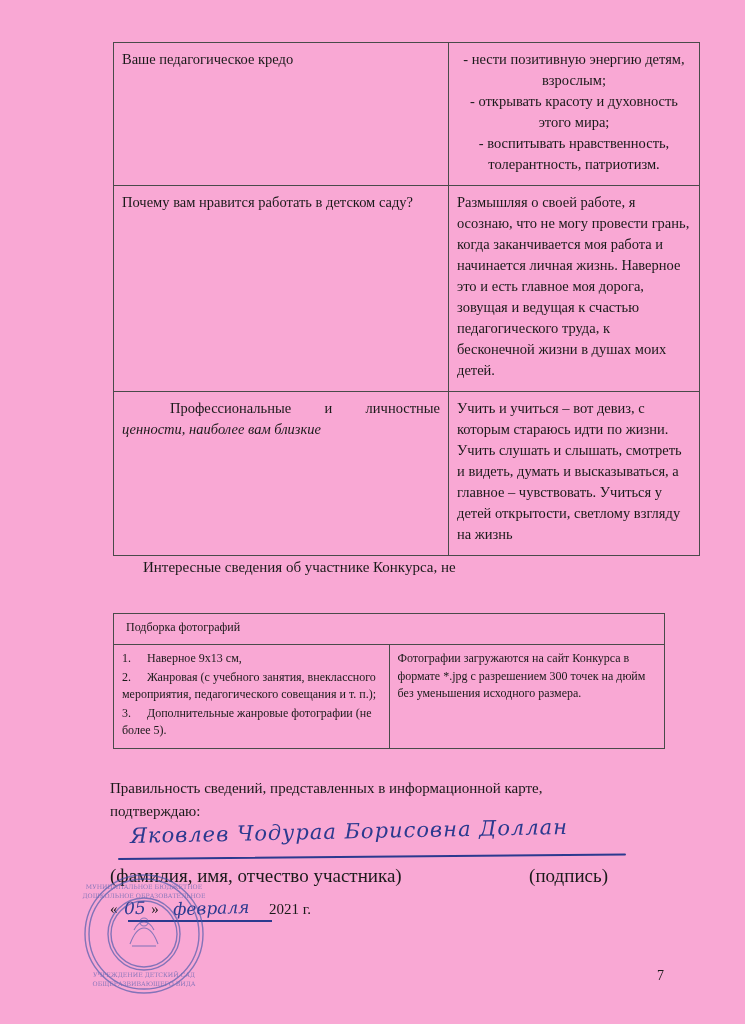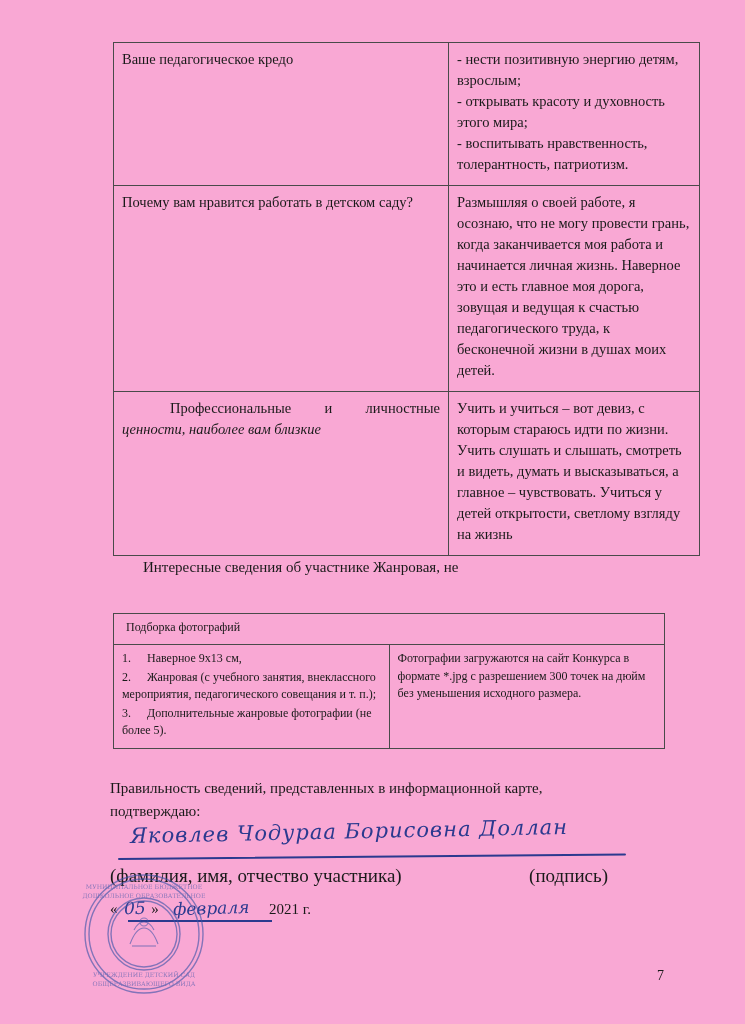--- a/index.html
+++ b/index.html
@@ -184,40 +184,40 @@
 </style>
 </head>
 <body>
 
 <div class="page">
 
   <table class="main-table">
     <tbody>
       <tr>
         <td class="col-q">Ваше педагогическое кредо</td>
-        <td class="col-a" style="white-space: pre-line;">- нести позитивную энергию детям, взрослым;
+        <td class="col-a" style="white-space: pre-line; text-align: center;">- нести позитивную энергию детям, взрослым;
 - открывать красоту и духовность этого мира;
 - воспитывать нравственность, толерантность, патриотизм.</td>
       </tr>
       <tr>
         <td class="col-q">Почему вам нравится работать в детском саду?</td>
         <td class="col-a">Размышляя о своей работе, я осознаю, что не могу провести грань, когда заканчивается моя работа и начинается личная жизнь. Наверное это и есть главное моя дорога, зовущая и ведущая к счастью педагогического труда, к бесконечной жизни в душах моих детей.</td>
       </tr>
       <tr>
         <td class="col-q">
           <span class="just" style="display:block;margin-left:48px;">Профессиональные        и        личностные</span>
           <span style="display:block;font-style:italic;">ценности, наиболее вам близкие</span>
         </td>
         <td class="col-a">Учить и учиться – вот девиз, с которым стараюсь идти по жизни. Учить слушать и слышать, смотреть и видеть, думать и высказываться, а главное – чувствовать. Учиться у детей открытости, светлому взгляду на жизнь</td>
       </tr>
     </tbody>
   </table>
 
   <div class="note">
-    <span class="l1">Интересные сведения об участнике Жанровая, не</span>
+    <span class="l1">Интересные сведения об участнике Конкурса, не</span>
   </div>
 
   <table class="photo-table">
     <tbody>
       <tr>
         <td class="head" colspan="2">Подборка фотографий</td>
       </tr>
       <tr>
         <td style="width:278px;">
           <ul class="ol-list">

